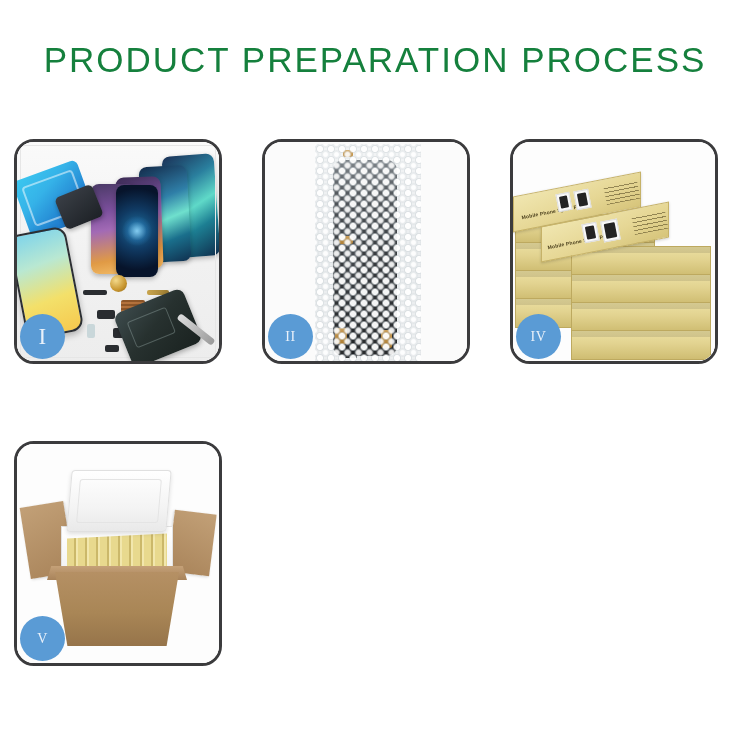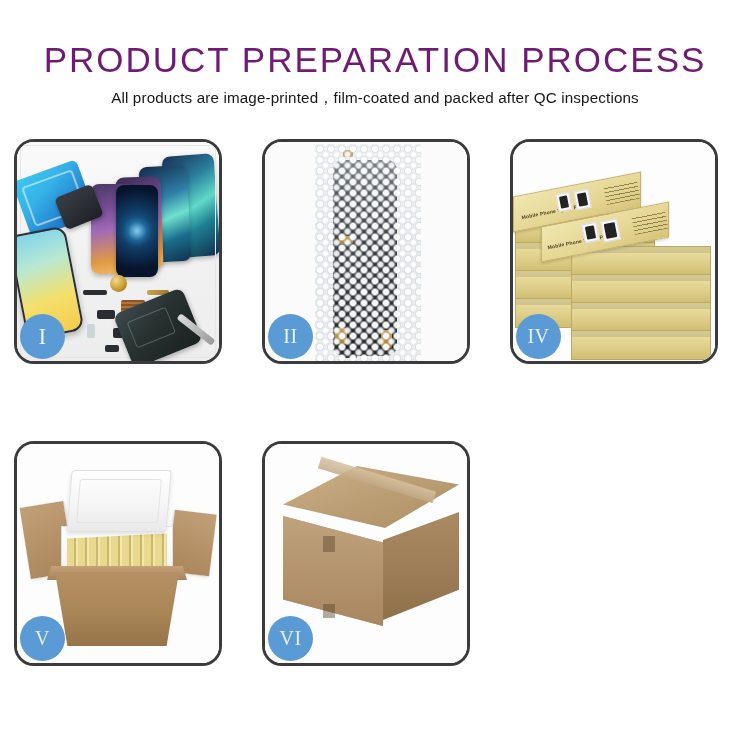--- a/index.html
+++ b/index.html
@@ -11,21 +11,21 @@
     overflow: hidden;
   }
   .page { position: relative; width: 750px; height: 750px; background: #fff; }
 
   
   .header { text-align: center; padding-top: 40px; }
   .title {
     font-size: 35px;
     letter-spacing: 2.0px;
     font-weight: 400;
-    color: #701a75;
+    color: #15803d;
     font-family: "Liberation Sans", sans-serif;
     line-height: 1.12;
   }
   .subtitle {
     margin-top: 9px;
     font-size: 15.2px;
     color: #171717;
     letter-spacing: 0.15px;
     font-weight: 400;
   }
@@ -56,21 +56,21 @@
     width: 45px; height: 45px;
     border-radius: 50%;
     background: #5a9bd5;
     color: #e9f1fa;
     display: flex; align-items: center; justify-content: center;
     font-family: "Liberation Serif", serif;
     font-size: 23px;
     letter-spacing: 0.5px;
     z-index: 40;
   }
-  .badge.wide { font-size: 20px; }
+  .badge.wide { font-size: 14px; }
 
   
   .p1bg { position:absolute; inset:0; background:linear-gradient(180deg,#fafafa 0%,#f1f1f1 55%,#ededed 100%); }
   .ph { position: absolute; border-radius: 7px; }
   .ph.shadow { box-shadow: 0 2px 5px rgba(0,0,0,.28); }
   
   .ph-e { right: 2px; top: 13px; width: 52px; height: 102px;
           background: linear-gradient(150deg,#1a2f55 0%, #2a7f9e 30%, #5fd9c8 52%, #1d7f93 70%, #0f2d4c 100%);
           transform: rotate(-4deg); border-radius: 8px; }
   .ph-d { right: 30px; top: 24px; width: 48px; height: 96px;
@@ -226,21 +226,20 @@
           background: linear-gradient(180deg,#d6c1a1,#c2aa87); transform: rotate(17deg); opacity:.85; }
   .vi-seam { position:absolute; background: rgba(90,70,45,.45); }
 </style>
 </head>
 <body>
 
 <div class="page">
 
   <div class="header">
     <div class="title">PRODUCT PREPARATION PROCESS</div>
-    <div class="subtitle">All products are image-printed，film-coated and packed after QC inspections</div>
   </div>
 
   <div class="grid">
 
     <div class="panel">
       <div class="stage">
         <div class="p1bg"></div>
 
         <div class="ph ph-e shadow"></div>
         <div class="ph ph-d shadow"></div>
@@ -352,27 +351,15 @@
         <div class="c-flapR"></div>
         <div class="foambox"></div>
         <div class="packs"></div>
         <div class="foamlid"></div>
         <div class="c-rim"></div>
         <div class="c-body"></div>
       </div>
       <div class="badge wide">V</div>
     </div>
 
-    <div class="panel">
-      <div class="stage">
-        <div class="p6bg"></div>
-        <div class="vi-top"></div>
-        <div class="vi-tape"></div>
-        <div class="vi-front"></div>
-        <div class="vi-side"></div>
-        <div class="vi-seam" style="left:58px; top:92px; width:12px; height:16px;"></div>
-        <div class="vi-seam" style="left:58px; top:160px; width:12px; height:14px;"></div>
-      </div>
-      <div class="badge wide">VI</div>
-    </div>
 
   </div>
 </div>
 
 </body></html>

